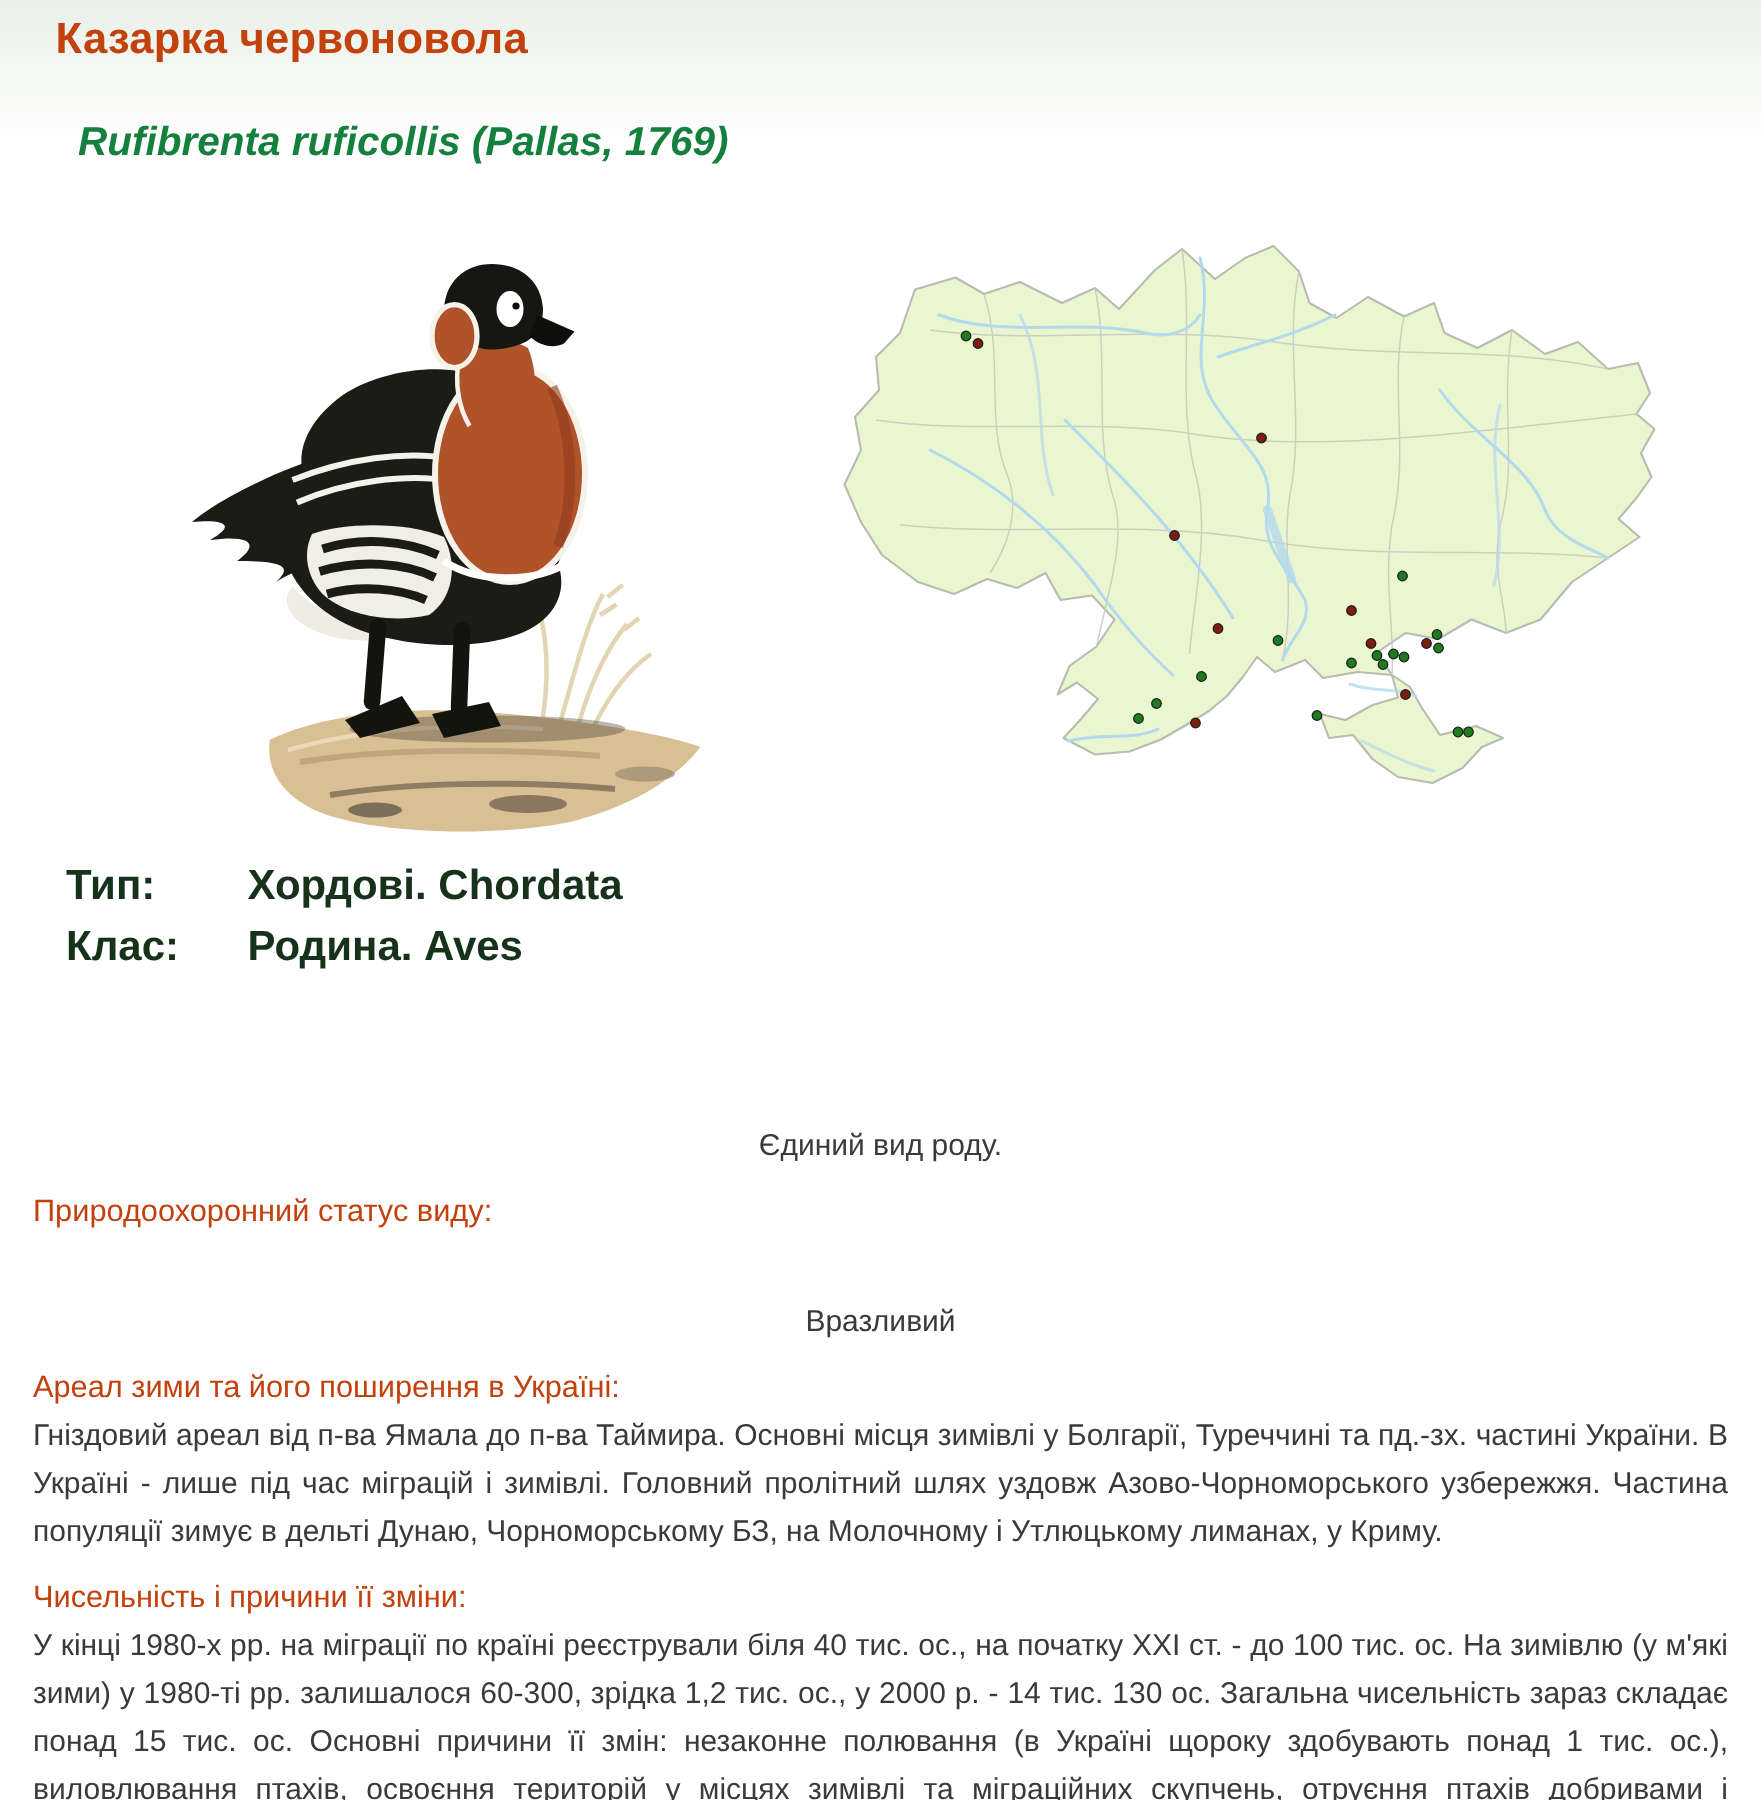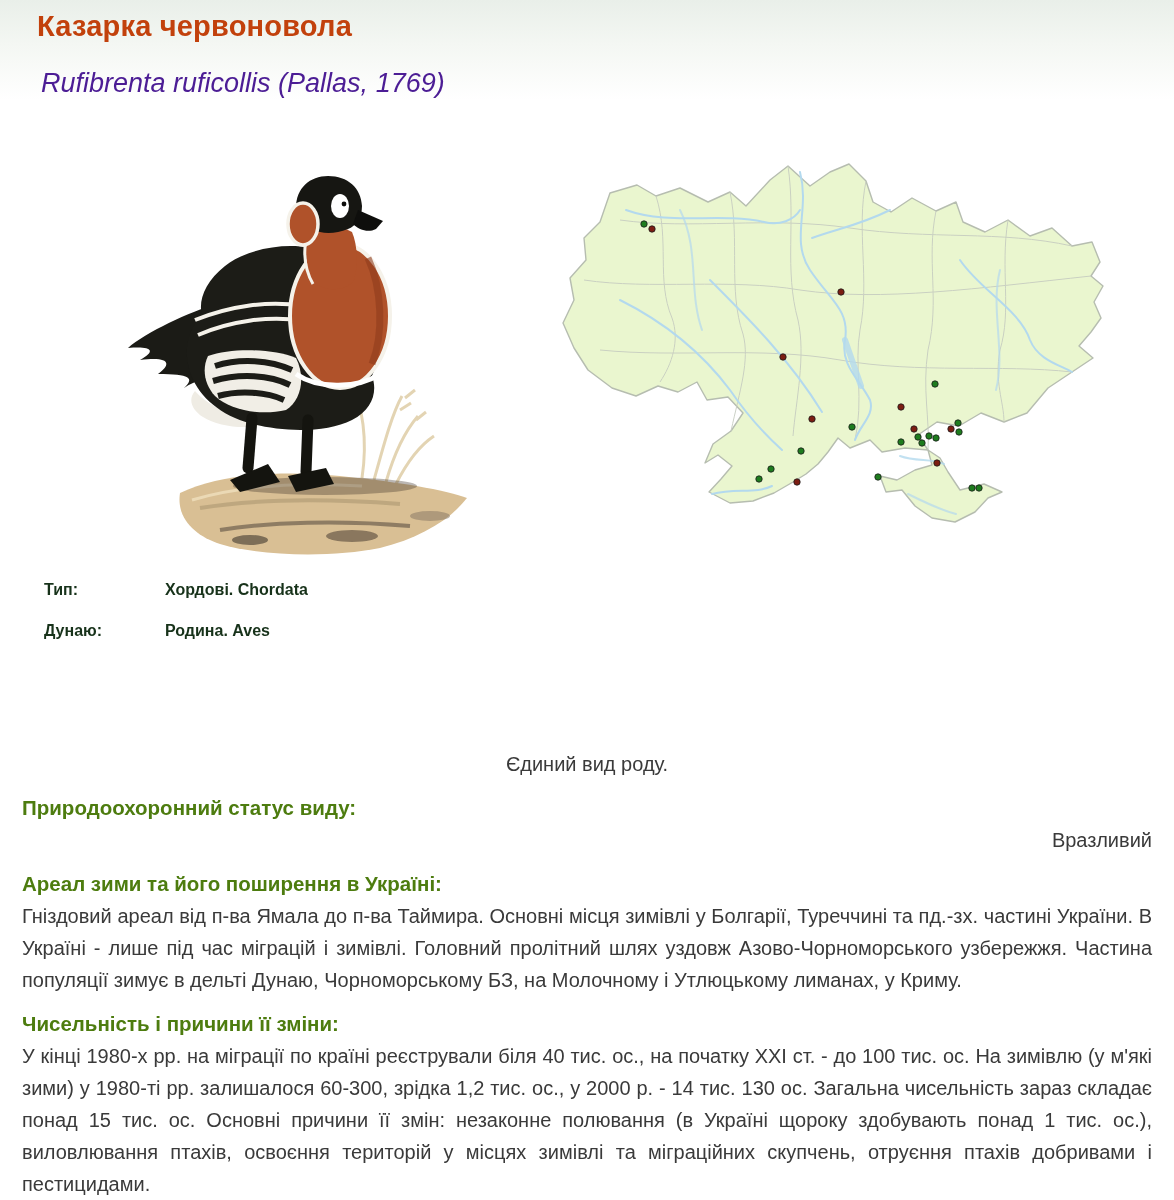--- a/index.html
+++ b/index.html
@@ -10,44 +10,44 @@
   }
   .top-gradient{
     position:absolute;left:0;top:0;width:1174px;height:100px;
     background:linear-gradient(to bottom,#e9efe9 0%,#f4f7f3 45%,#ffffff 100%);
   }
   .page-title{
     position:absolute;left:37px;top:10px;margin:0;
     font-size:29px;font-weight:bold;color:#c2410c;letter-spacing:0.2px;
   }
   .latin-name{
-    position:absolute;left:37px;top:64px;margin:4px;
-    font-size:27px;font-weight:normal;font-style:italic;color:#4c1d95;
+    position:absolute;left:37px;top:64px;margin:15px;
+    font-size:27px;font-weight:bold;font-style:italic;color:#15803d;
   }
   .bird-art{position:absolute;left:100px;top:148px;width:420px;height:420px;}
   .map-art{position:absolute;left:560px;top:150px;width:614px;height:380px;}
   .taxonomy{
     position:absolute;left:44px;top:578px;width:500px;
-    font-size:16px;font-weight:bold;color:#17321a;
+    font-size:28px;font-weight:bold;color:#17321a;
   }
   .tax-row{display:flex;margin-bottom:17px;line-height:24px;}
   .tax-label{width:121px;flex:0 0 121px;}
   .textcol{
     position:absolute;left:22px;top:748px;width:1130px;
     font-size:20px;line-height:32px;color:#3a3a3a;
   }
   .textcol p{margin:0;text-align:center;}
   .intro{margin-bottom:12px !important;}
   .section{margin-top:12px;}
   .section h3{
     margin:0;font-size:20.5px;line-height:32px;
-    font-weight:bold;color:#4d7c0f;
+    font-weight:normal;color:#c2410c;
   }
   .section .sec-body{text-align:justify;}
-  .sec-body.single{text-align:right;}
+  .sec-body.single{text-align:center;margin-top:41px;}
 </style>
 </head>
 <body>
 
 <div class="top-gradient"></div>
 
 <h1 class="page-title">Казарка червоновола</h1>
 <h2 class="latin-name">Rufibrenta ruficollis (Pallas, 1769)</h2>
 
 <svg class="bird-art" viewBox="0 0 420 420" aria-hidden="true">
@@ -177,21 +177,21 @@
       <circle cx="419" cy="338" r="3.2" fill="#1e7c1e" stroke="#1b1b1b" stroke-width="0.8"></circle>
     </g>
 </svg>
 
 <div class="taxonomy">
   <div class="tax-row">
     <span class="tax-label">Тип:</span>
     <span class="tax-value">Хордові. Chordata</span>
   </div>
   <div class="tax-row">
-    <span class="tax-label">Дунаю:</span>
+    <span class="tax-label">Клас:</span>
     <span class="tax-value">Родина. Aves</span>
   </div>
 </div>
 
 <div class="textcol">
   <p class="intro">Єдиний вид роду.</p>
 
   <div class="section">
     <h3>Природоохоронний статус виду:</h3>
     <p class="sec-body single">Вразливий</p>

